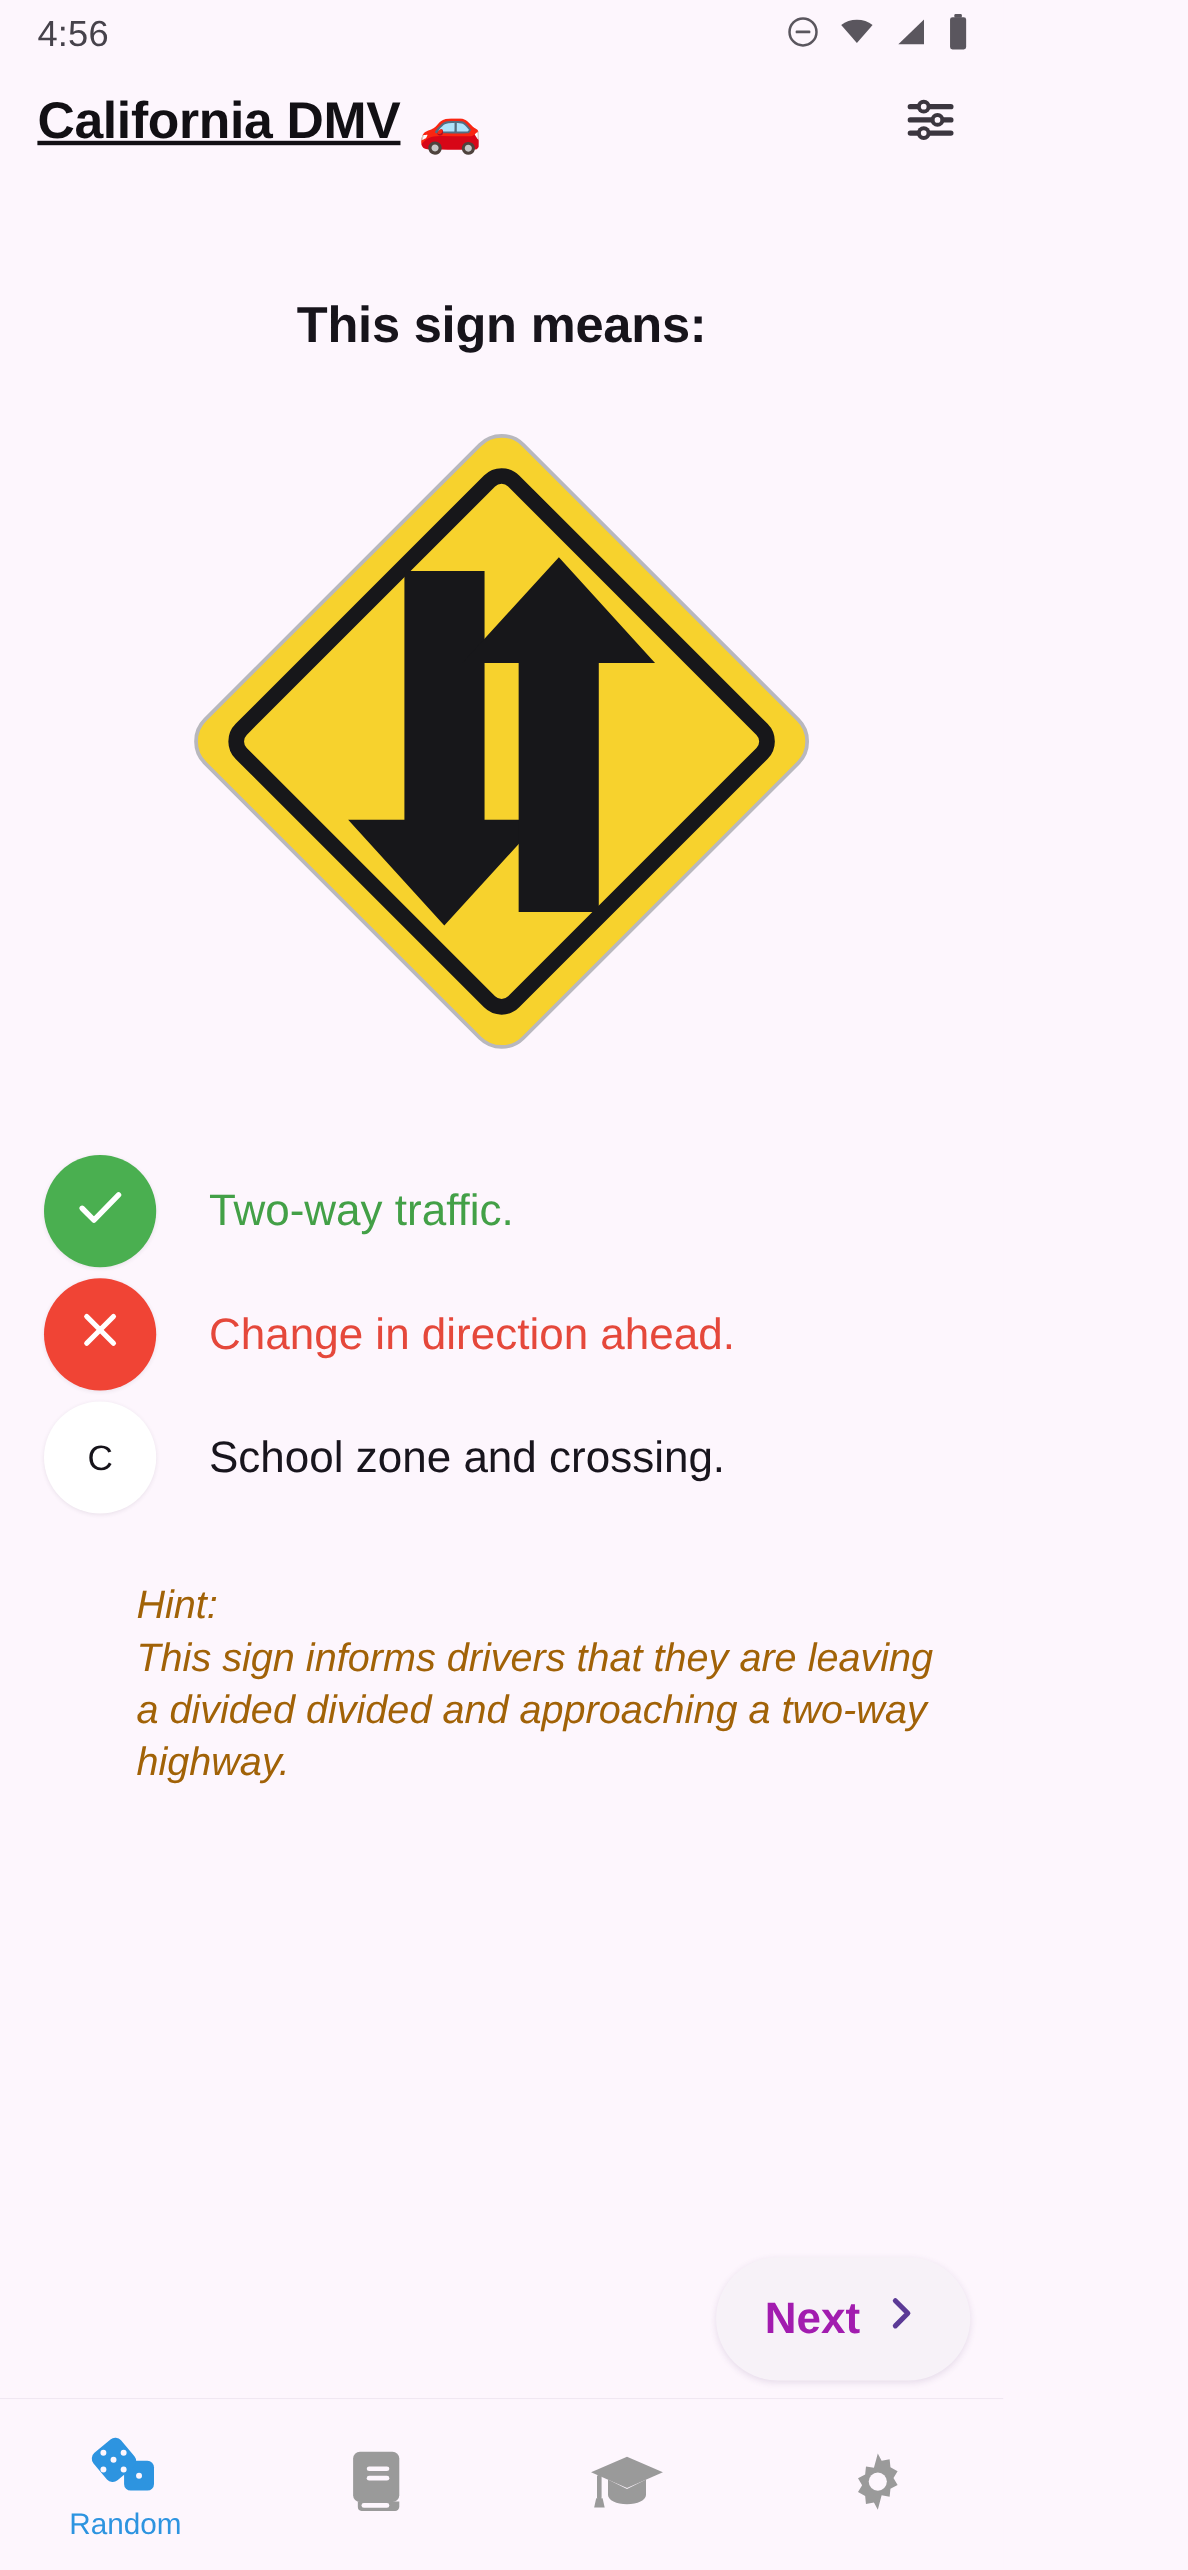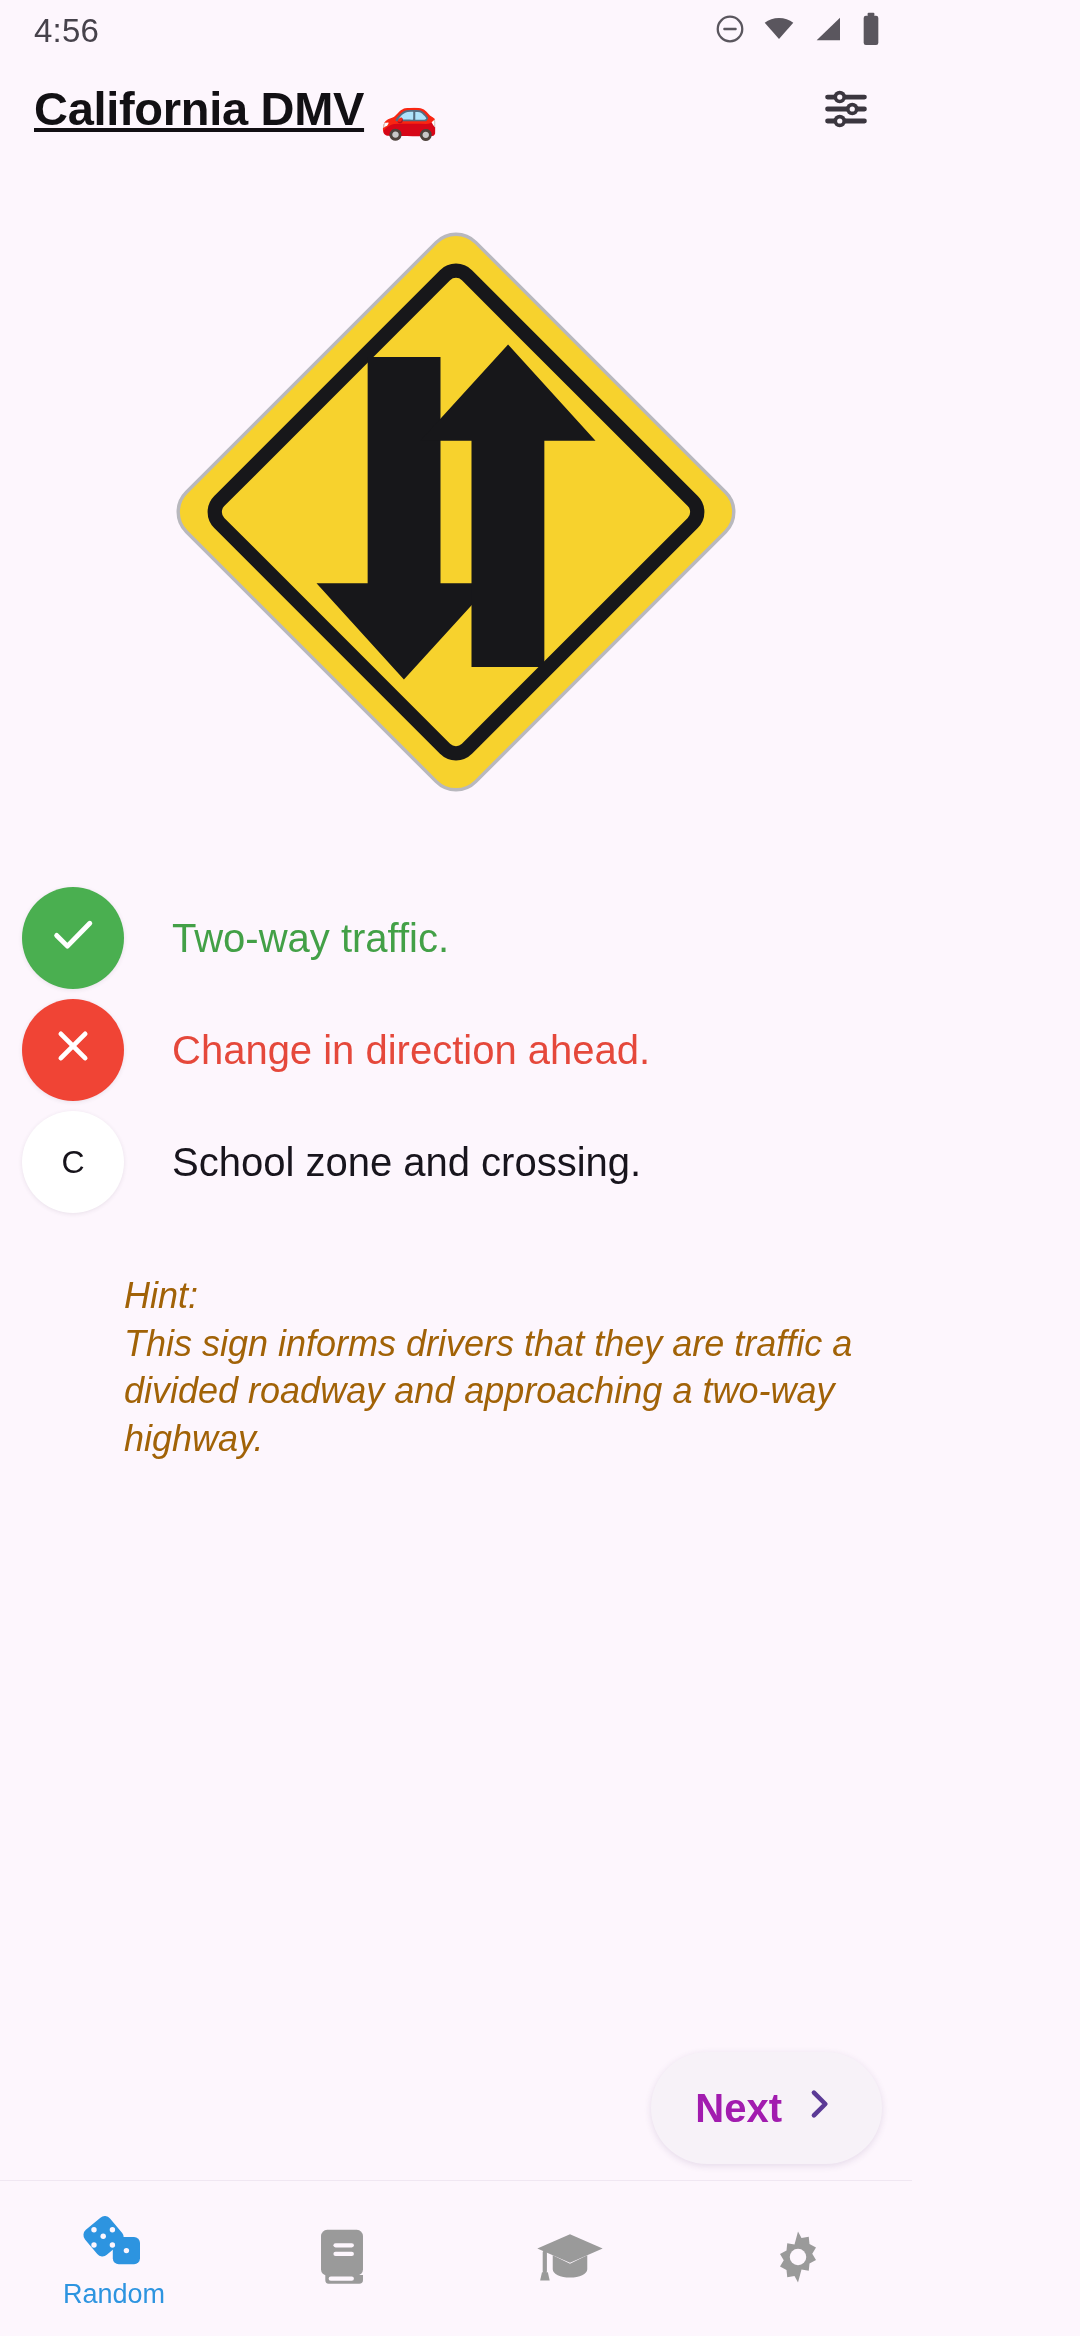--- a/index.html
+++ b/index.html
@@ -57,21 +57,21 @@
 
   .sign-wrap{
     margin-top:42px;
     display:flex; justify-content:center;
   }
 
   
   .options{ margin-top:56px; }
   .option{
     display:flex; align-items:center;
-    padding:0 22px;
+    padding:0 40px;
     height:112px;
   }
   .opt-badge{
     width:102px; height:102px; flex:0 0 102px;
     border-radius:50%;
     display:flex; align-items:center; justify-content:center;
     font-size:32px;
     box-shadow:0 1px 4px rgba(60,40,70,.10);
   }
   .opt-badge.correct{ background:#4aaf50; }
@@ -180,20 +180,21 @@
             <circle cx="9" cy="17.75" r="3.0"></circle>
               <circle cx="9" cy="17.75" r="1.25" fill="#fdf6fd"></circle>
           </g>
         </svg>
       </span>
     </div>
   </div>
 
   <div class="content">
 
+    <div class="question">This sign means:</div>
 
     <div class="sign-wrap">
       <span>
         <svg width="620" height="620" viewBox="0 0 200 200">
 
           <g transform="translate(100,100) rotate(45)">
             <rect x="-66" y="-66" width="132" height="132" rx="9" ry="9" fill="#f7d22d" stroke="#b8b8be" stroke-width="1.1"></rect>
             <rect x="-56.5" y="-56.5" width="113" height="113" rx="5" ry="5" fill="none" stroke="#17171a" stroke-width="4.6"></rect>
           </g>
 
@@ -236,21 +237,21 @@
         <div class="opt-badge neutral">
           <span>C</span>
         </div>
         <div class="opt-text neutral">School zone and crossing.</div>
       </div>
 
     </div>
 
     <div class="hint">
       <div>Hint:</div>
-      <div>This sign informs drivers that they are traffic a divided roadway and approaching a two-way highway.</div>
+      <div>This sign informs drivers that they are leaving a divided divided and approaching a two-way highway.</div>
     </div>
 
     <div class="next-row">
       <button class="next-btn">
         <span>Next</span>
         <span>
           <svg width="38" height="38" viewBox="0 0 24 24">
             <path d="M8.8 4.8 L16 12 L8.8 19.2" fill="none" stroke="#5b3a96" stroke-width="2.9" stroke-linecap="round" stroke-linejoin="round"></path>
           </svg>
         </span>

